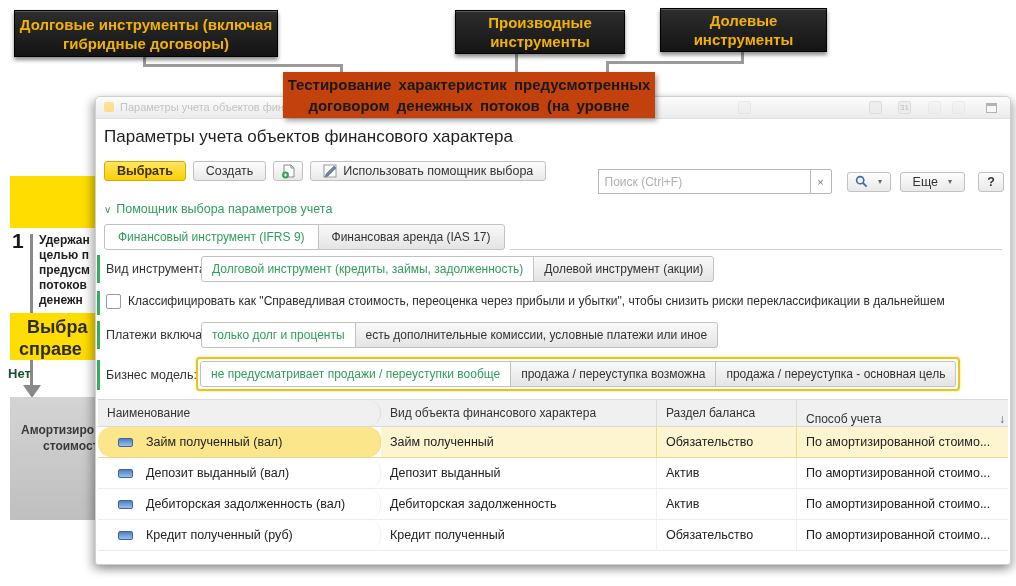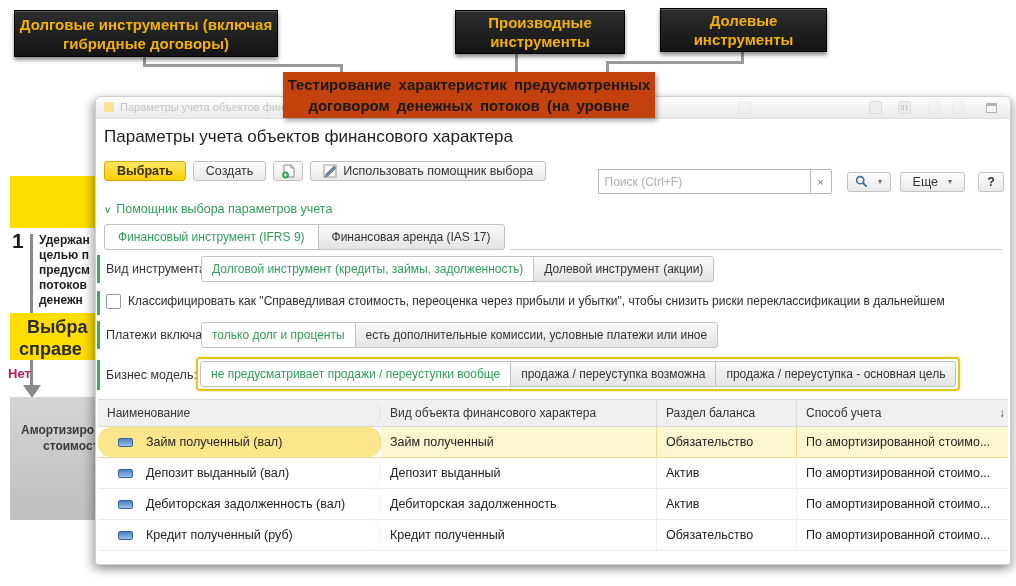--- a/index.html
+++ b/index.html
@@ -9,21 +9,21 @@
   .ann-left{position:absolute;z-index:1;}
   .ybox{background:#ffdd00;}
   #ybox-a{left:10px;top:176px;width:95px;height:52px;}
   #step-num{left:12px;top:229px;font-size:21px;font-weight:bold;color:#1a1a1a;}
   #vline{left:30px;top:234px;width:3px;height:152px;background:#8a8a8a;}
   #arrowhead{left:23px;top:385px;width:0;height:0;border-left:9px solid transparent;
              border-right:9px solid transparent;border-top:13px solid #8a8a8a;}
   #step-text{left:39px;top:233px;font-size:12px;font-weight:bold;line-height:15px;color:#1f1f1f;white-space:nowrap;}
   #ybox-b{left:10px;top:313px;width:95px;height:47px;font-size:18px;font-weight:bold;color:#2b2b2b;line-height:22px;padding-top:3px;box-sizing:border-box;}
   #ybox-b .l1{padding-left:17px;} #ybox-b .l2{padding-left:9px;}
-  #no-label{left:8px;top:366px;font-size:13px;font-weight:bold;color:#be185d;}
+  #no-label{left:8px;top:366px;font-size:13px;font-weight:bold;color:#14532d;}
   #gbox{left:10px;top:397px;width:95px;height:123px;background:linear-gradient(#d4d4d4,#bfbfbf);
         font-size:12px;font-weight:bold;color:#3a3a3a;line-height:16px;padding-top:25px;box-sizing:border-box;}
   #gbox .l1{padding-left:11px;white-space:nowrap;} #gbox .l2{padding-left:33px;}
   
   .ann-top{position:absolute;z-index:3;}
   .bbox{background:linear-gradient(#2e2e2e,#141414);color:#f3b200;font-weight:bold;font-size:15px;
         line-height:19px;display:flex;align-items:center;justify-content:center;text-align:center;
         box-shadow:0 3px 4px rgba(0,0,0,.45), inset 0 1px 0 #5a5a5a;border:1px solid #000;box-sizing:border-box;}
   #bbox1{left:14px;top:10px;width:264px;height:47px;}
   #bbox2{left:455px;top:10px;width:170px;height:44px;}
@@ -89,21 +89,21 @@
   
   #table{position:absolute;left:2px;top:302px;width:910px;font-size:12.5px;}
   .trow,.thead{display:flex;width:100%;box-sizing:border-box;}
   .thead{height:28px;background:#f0f0f0;border-top:1px solid #d9d9d9;border-bottom:1px solid #d9d9d9;
          font-size:12px;color:#333;}
   .thead .tc{display:flex;align-items:center;padding-left:9px;border-right:1px solid #dcdcdc;box-sizing:border-box;}
   .trow{height:31px;border-bottom:1px solid #ececec;color:#222;}
   .trow .tc{display:flex;align-items:center;padding-left:9px;border-right:1px solid #f0f0f0;
             box-sizing:border-box;white-space:nowrap;overflow:hidden;}
   .c1{width:283px;border-radius:13px;} .c2{width:276px;} .c3{width:140px;} .c4{width:211px;border-right:none !important;}
-  .thead .c4{justify-content:space-between;padding-right:3px;}
+  .thead .c4{justify-content:space-between;padding-right:3px;align-items:flex-end;}
   .tc.namecell{padding-left:20px;}
   .row-icon{width:13px;height:7px;border-radius:2px;border:1px solid #3a66a8;flex:none;
             background:linear-gradient(#4f7fc0,#9cc0e8);margin-right:13px;}
   .trow.selected .namecell{background:#fbe68c;border-right-color:#eeda8f;}
   .trow.selected .tc:not(.namecell){background:#fdf5d0;border-right-color:#eeda8f;}
   .trow.selected{border-bottom-color:#e8d98e;}
   .sort-arrow{color:#555;font-size:12px;}
   svg{display:block;}
 </style>
 </head>

